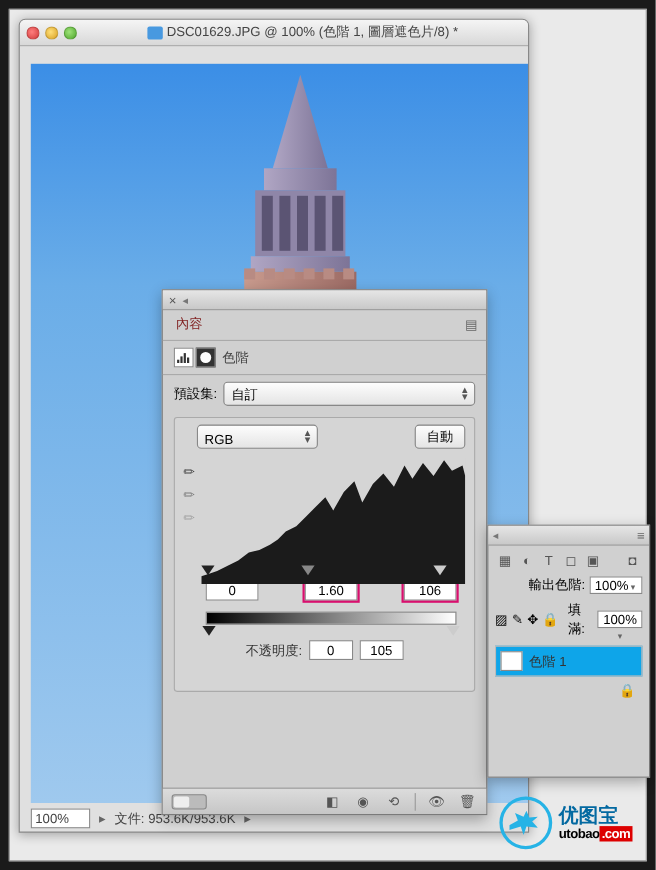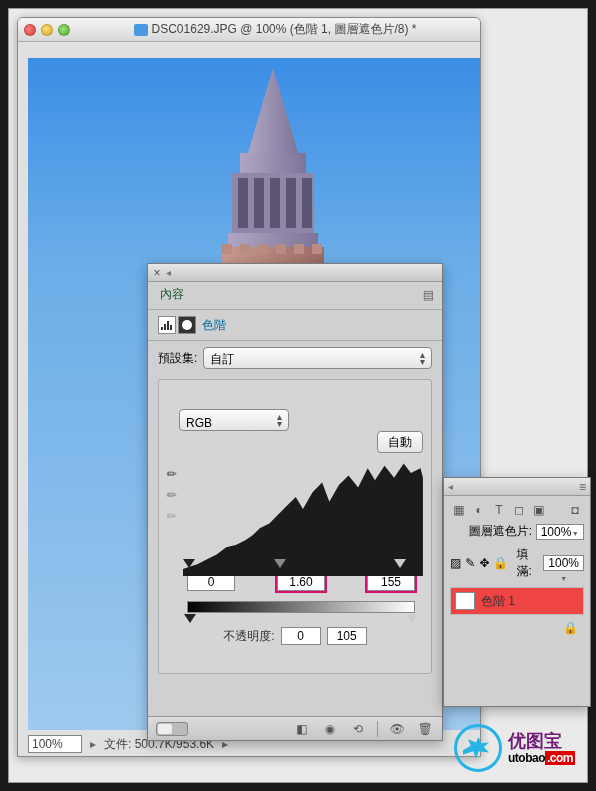--- a/index.html
+++ b/index.html
@@ -20,31 +20,31 @@
 .tower{position:absolute;left:140px;top:-20px;width:210px;height:700px;}
 .tower svg{width:100%;height:100%;}
 .status{position:absolute;left:10px;bottom:2px;height:20px;display:flex;align-items:center;gap:8px;color:#444;}
 .zoom{width:54px;background:#fff;border:1px solid #888;padding:1px 3px;}
 .fsize{color:#444;}
 .panel{position:absolute;background:var(--panel);border:1px solid #7a7a7a;box-shadow:0 4px 12px rgba(0,0,0,.3);}
 .panel .titlebar2{height:18px;background:linear-gradient(#e6e6e6,#c8c8c8);border-bottom:1px solid #999;display:flex;align-items:center;padding:0 4px;gap:4px;}
 .tiny-x{width:10px;height:10px;display:flex;align-items:center;justify-content:center;color:#555;}
 .props{left:138px;top:254px;width:296px;height:478px;}
 .tabrow{display:flex;align-items:center;padding:4px 8px;gap:4px;}
-.tabrow .tabhdr{color:#14532d;margin-left:4px;cursor:default;text-align:center;}
+.tabrow .tabhdr{color:#7f1d1d;margin-left:4px;cursor:default;text-align:center;}
 .menu-btn{margin-left:auto;color:#666;}
 .row{display:flex;align-items:center;padding:4px 10px;gap:6px;}
 .adj-icons{display:flex;gap:2px;}
 .adj-ic{width:18px;height:18px;background:#fff;border:1px solid #888;display:flex;align-items:center;justify-content:center;}
 .adj-ic.dark{background:#333;}
-.adj-lbl{color:#0369a1;}
+.adj-lbl{color:#404040;}
 .sep{height:1px;background:#aaa;margin:2px 0;}
 .select{flex:1;height:22px;background:linear-gradient(#fdfdfd,#e4e4e4);border:1px solid #888;border-radius:4px;display:flex;align-items:flex-end;padding:0 6px;position:relative;}
 .select .caret{position:absolute;right:6px;top:3px;font-size:10px;color:#555;line-height:7px;}
-.btn{height:22px;padding:0 10px;background:linear-gradient(#fdfdfd,#e4e4e4);border:1px solid #888;border-radius:4px;display:flex;align-items:center;margin-top:45px;}
+.btn{height:22px;padding:0 10px;background:linear-gradient(#fdfdfd,#e4e4e4);border:1px solid #888;border-radius:4px;display:flex;align-items:center;}
 .inset{margin:6px 10px;border:1px solid #aaa;background:#d5d5d5;border-radius:3px;padding:6px 8px 28px 8px;}
 .eyed{display:flex;flex-direction:column;gap:7px;margin-top:6px;}
 .eyed span{transform:rotate(-45deg);color:#444;}
 .hist{flex:1;height:96px;background:#d5d5d5;position:relative;margin-left:6px;}
 .hist svg{position:absolute;inset:0;}
 .slider-track{height:8px;margin:2px 8px 0 20px;position:relative;}
 .tri{position:absolute;width:0;height:0;border-left:6px solid transparent;border-right:6px solid transparent;top:0;}
 .tri.black{border-top:9px solid #222;}
 .tri.gray{border-top:9px solid #888;}
 .tri.white{border-top:9px solid #ccc;}
@@ -62,28 +62,28 @@
 .ftoggle::after{content:'';position:absolute;left:1px;top:1px;width:14px;height:10px;background:#eee;border-radius:2px;}
 .layers{left:434px;top:468px;width:148px;height:230px;}
 .layers .body{padding:4px 6px;}
 .icrow{display:flex;gap:2px;padding:2px 0;flex-wrap:wrap;}
 .icrow .mini{width:18px;height:16px;display:flex;align-items:center;justify-content:center;color:#555;border-right:0;}
 .lblrow{display:flex;align-items:center;gap:4px;padding:3px 0;}
 .pct{width:48px;height:16px;background:#fff;border:1px solid #888;font-size:10px;text-align:center;line-height:14px;}
 .pct .dd{display:inline-block;width:8px;font-size:8px;color:#666;}
 .llist{margin-top:4px;}
 .layer{display:flex;align-items:center;gap:6px;padding:4px;border:1px solid #bbb;background:#e4e4e4;}
-.layer.sel{background:#ef4444;}
+.layer.sel{background:#0ea5e9;}
 .thumb{width:20px;height:18px;background:#fff;border:1px solid #888;}
 .lname{color:#333;}
 .lockrow{display:flex;justify-content:flex-end;padding:6px;}
 .watermark{position:absolute;right:12px;bottom:10px;display:flex;align-items:center;gap:6px;}
 .wm-circ{width:48px;height:48px;border:3px solid #26b3e6;border-radius:50%;position:relative;}
 .wm-bird{position:absolute;left:6px;top:10px;width:26px;height:22px;background:#26b3e6;clip-path:polygon(0 60%,30% 40%,20% 10%,50% 25%,60% 0,70% 28%,100% 25%,80% 45%,100% 70%,60% 65%,50% 100%,40% 65%,0 80%);}
-.wm-text{font-weight:bold;font-size:18px;color:#701a75;line-height:1;}
+.wm-text{font-weight:bold;font-size:18px;color:#0369a1;line-height:1;}
 .wm-sub{font-family:Arial;font-weight:bold;font-size:13px;letter-spacing:-.5px;}
 .wm-sub .r{background:#d00;color:#fff;padding:0 2px;}
 </style>
 </head>
 <body>
 
 <div class="frame">
 
   <div class="win">
     <div class="titlebar">
@@ -151,21 +151,21 @@
             <rect x="-10" y="636" width="34" height="60" fill="#6c7190"></rect>
             <rect x="40" y="636" width="34" height="60" fill="#6c7190"></rect>
           </g>
         </svg>
       </div>
     </div>
 
     <div class="status">
       <div class="zoom">100%</div>
       <span style="color:#666">▸</span>
-      <span class="fsize">文件: 500.7K/953.6K</span>
+      <span class="fsize">文件: 953.6K/953.6K</span>
       <span style="color:#666">▸</span>
     </div>
   </div>
 
   <div class="panel props">
     <div class="titlebar2">
       <span class="tiny-x">×</span>
       <span style="color:#777;font-size:10px">◂</span>
     </div>
     <div class="tabrow">
@@ -225,21 +225,21 @@
 
       <div class="slider-track">
         <div class="tri black" style="left:-4px"></div>
         <div class="tri gray" style="left:38%"></div>
         <div class="tri white" style="left:91%"></div>
       </div>
 
       <div class="numrow">
         <div class="numbox">0</div>
         <div class="numbox hl">1.60</div>
-        <div class="numbox hl">155</div>
+        <div class="numbox hl">106</div>
       </div>
 
       <div class="grad">
         <div class="tri black" style="left:-4px"></div>
         <div class="tri white" style="right:-4px;left:auto"></div>
       </div>
 
       <div class="outrow">
         <span class="outlbl">不透明度:</span>
         <div class="numbox" style="width:40px">0</div>
@@ -269,21 +269,21 @@
       <div class="icrow">
         <span class="mini">▦</span>
         <span class="mini">◐</span>
         <span class="mini">T</span>
         <span class="mini">◻</span>
         <span class="mini">▣</span>
         <span class="mini" style="margin-left:auto">◘</span>
       </div>
       <div class="lblrow">
         <span style="flex:1"></span>
-        <span>圖層遮色片:</span>
+        <span>輸出色階:</span>
         <div class="pct"><span>100%</span><span class="dd">▾</span></div>
       </div>
       <div class="lblrow">
         <span class="mini">▨</span>
         <span class="mini">✎</span>
         <span class="mini">✥</span>
         <span class="mini">🔒</span>
         <span style="flex:1"></span>
         <span>填滿:</span>
         <div class="pct"><span>100%</span><span class="dd">▾</span></div>

